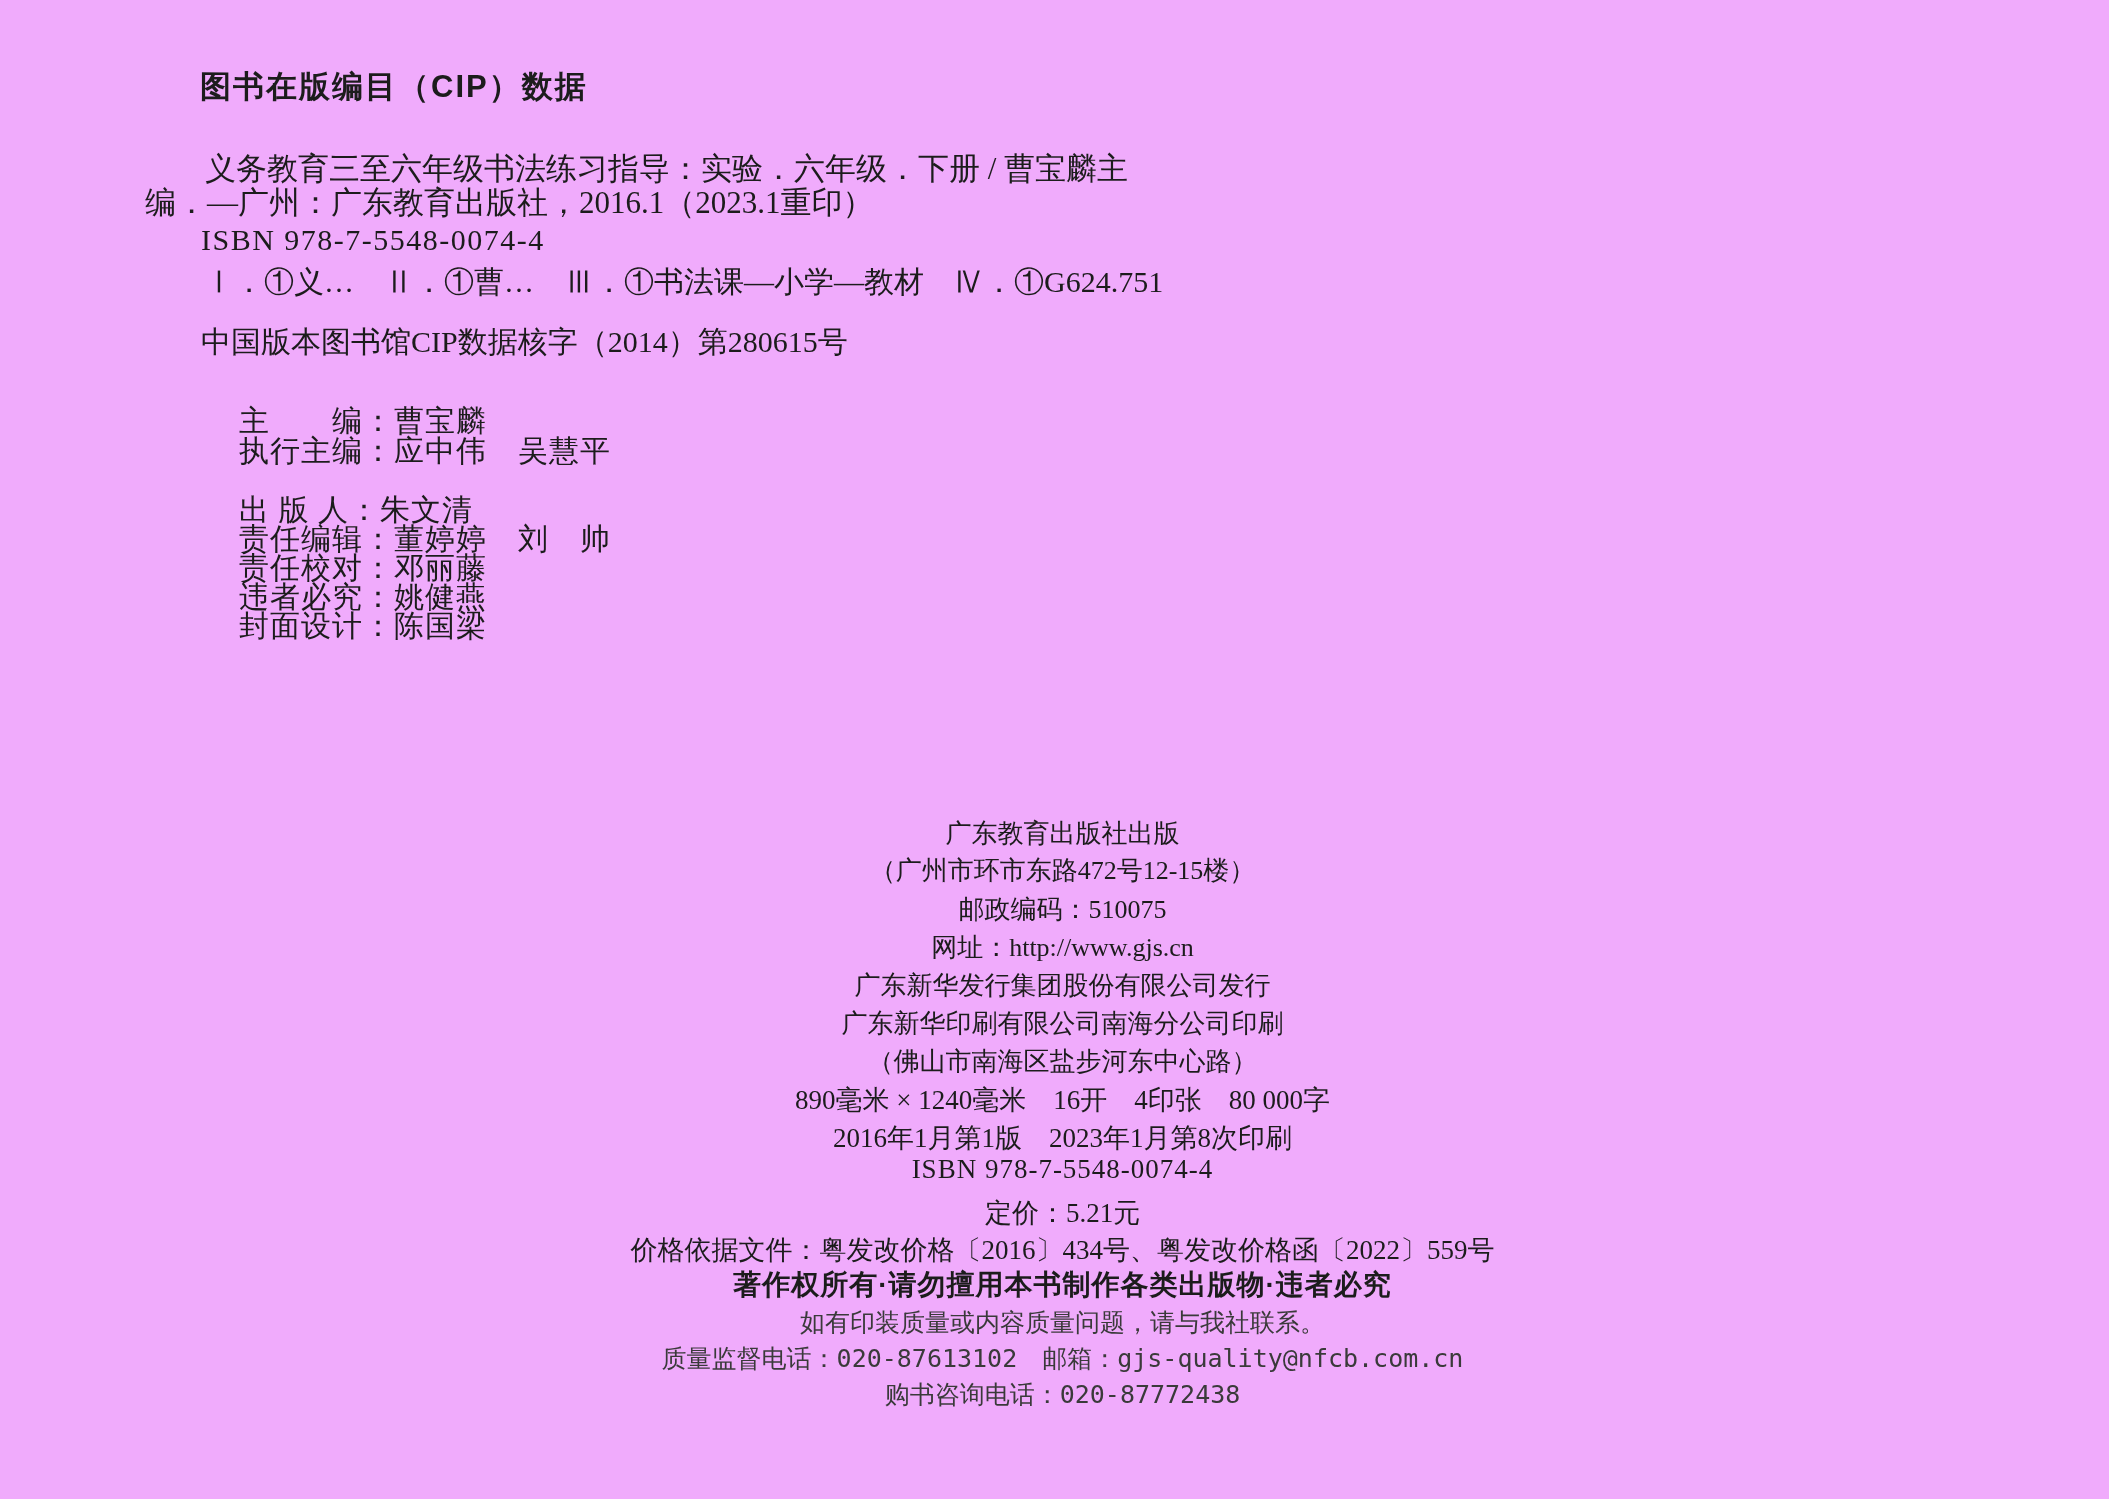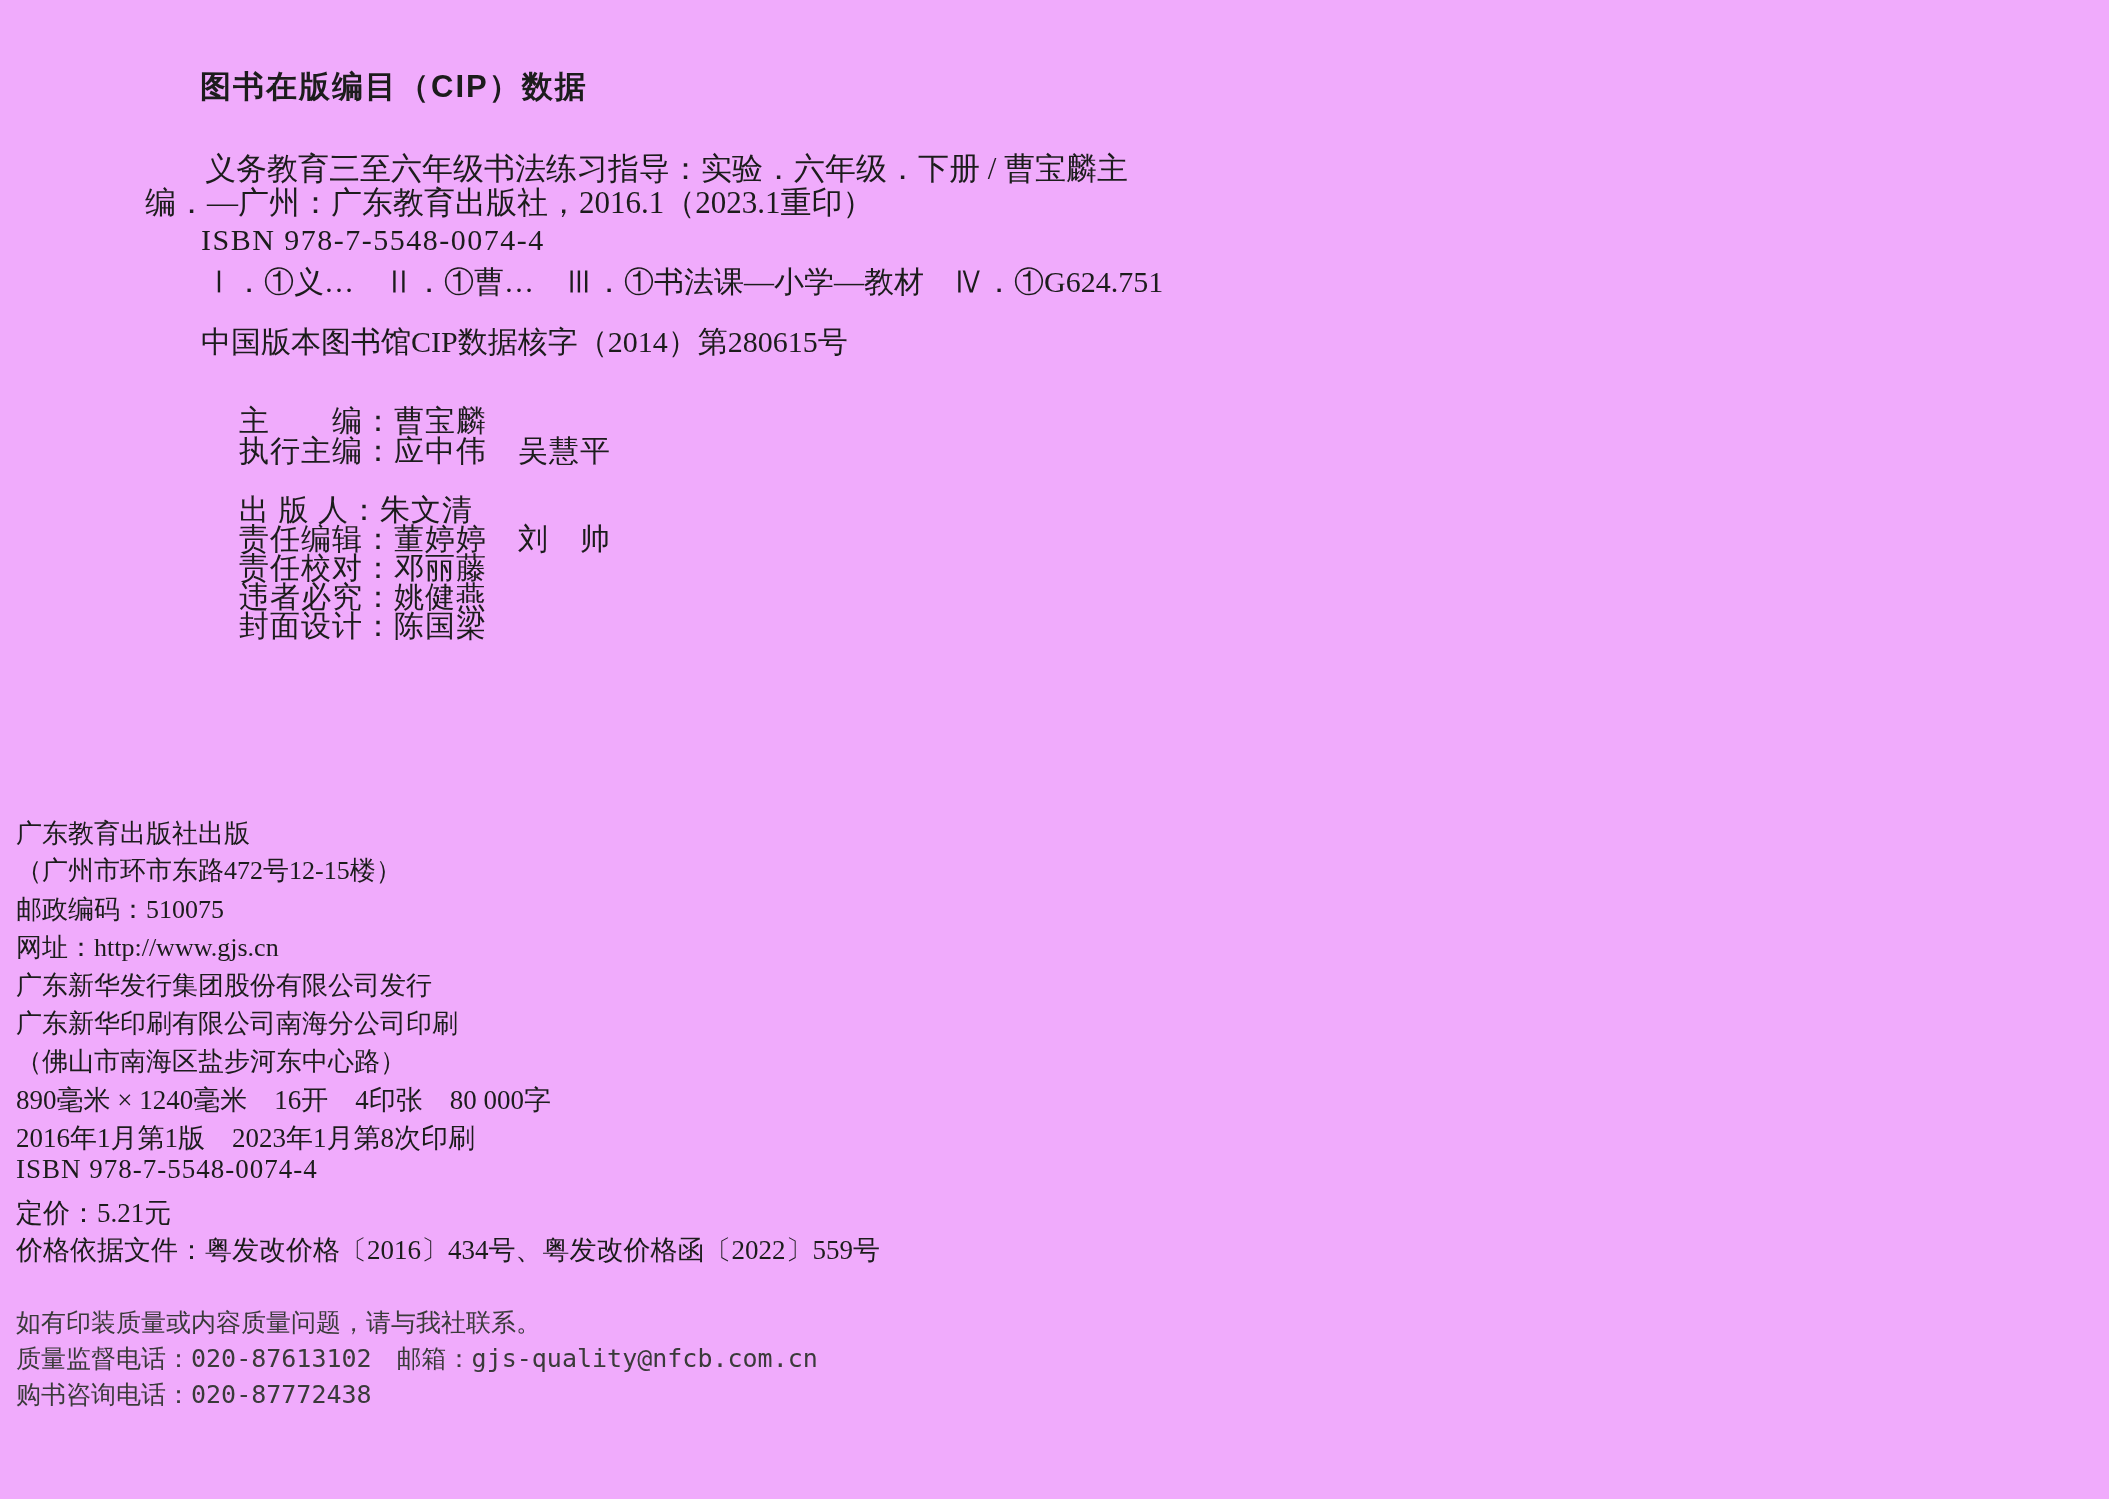--- a/index.html
+++ b/index.html
@@ -31,21 +31,21 @@
   .staff-0 { top:366px; }
   .staff-1 { top:396px; }
   .staff-2 { top:455px; }
   .staff-3 { top:484px; }
   .staff-4 { top:513px;text-align:right; }
   .staff-5 { top:542px; }
   .staff-6 { top:571px; }
   .staff-row .role { display:inline-block; }
 
   
-  .center { left:0; width:100%; text-align:left; padding-left:16px; }
+  .center { left:0; width:100%; text-align:center; padding-left:16px; }
   .imp    { font-size:26px; }
   .imp-lg { font-size:27px; }
   .imp-publisher       { top:818px;  }
   .imp-address         { top:855px;  }
   .imp-postcode        { top:894px;  }
   .imp-website         { top:932px;  }
   .imp-distributor     { top:970px;  }
   .imp-printer         { top:1008px; }
   .imp-printer-address { top:1046px; }
   .imp-format          { top:1084px; }
@@ -100,17 +100,18 @@
   <div class="line kai center imp imp-postcode">邮政编码：510075</div>
   <div class="line kai center imp imp-website">网址：http://www.gjs.cn</div>
   <div class="line kai center imp imp-distributor">广东新华发行集团股份有限公司发行</div>
   <div class="line song center imp imp-printer">广东新华印刷有限公司南海分公司印刷</div>
   <div class="line kai center imp imp-printer-address">（佛山市南海区盐步河东中心路）</div>
   <div class="line song center imp-lg imp-format">890毫米 × 1240毫米　16开　4印张　80 000字</div>
   <div class="line song center imp-lg imp-edition">2016年1月第1版　2023年1月第8次印刷</div>
   <div class="line song center imp-lg imp-isbn">ISBN 978-7-5548-0074-4</div>
   <div class="line song center imp-lg imp-price">定价：5.21元</div>
   <div class="line song center imp-lg imp-price-basis">价格依据文件：粤发改价格〔2016〕434号、粤发改价格函〔2022〕559号</div>
+  <div class="line center imp-notice">著作权所有·请勿擅用本书制作各类出版物·违者必究</div>
   <div class="line kai center imp-note">如有印装质量或内容质量问题，请与我社联系。</div>
   <div class="line center imp-contact imp-contact-1">质量监督电话：020-87613102　邮箱：gjs-quality@nfcb.com.cn</div>
   <div class="line center imp-contact imp-contact-2">购书咨询电话：020-87772438</div>
 
 </div>
 
 </body></html>

